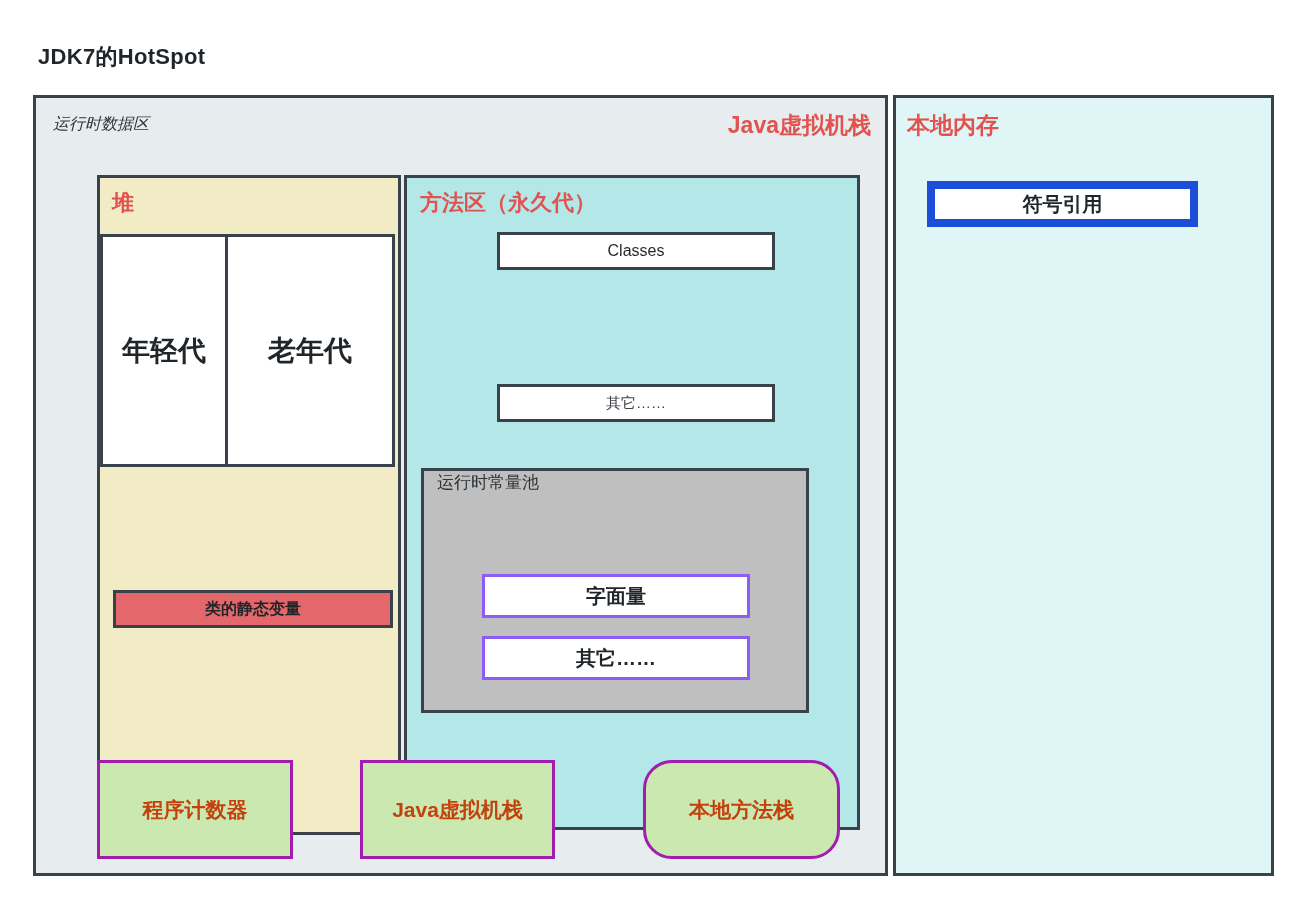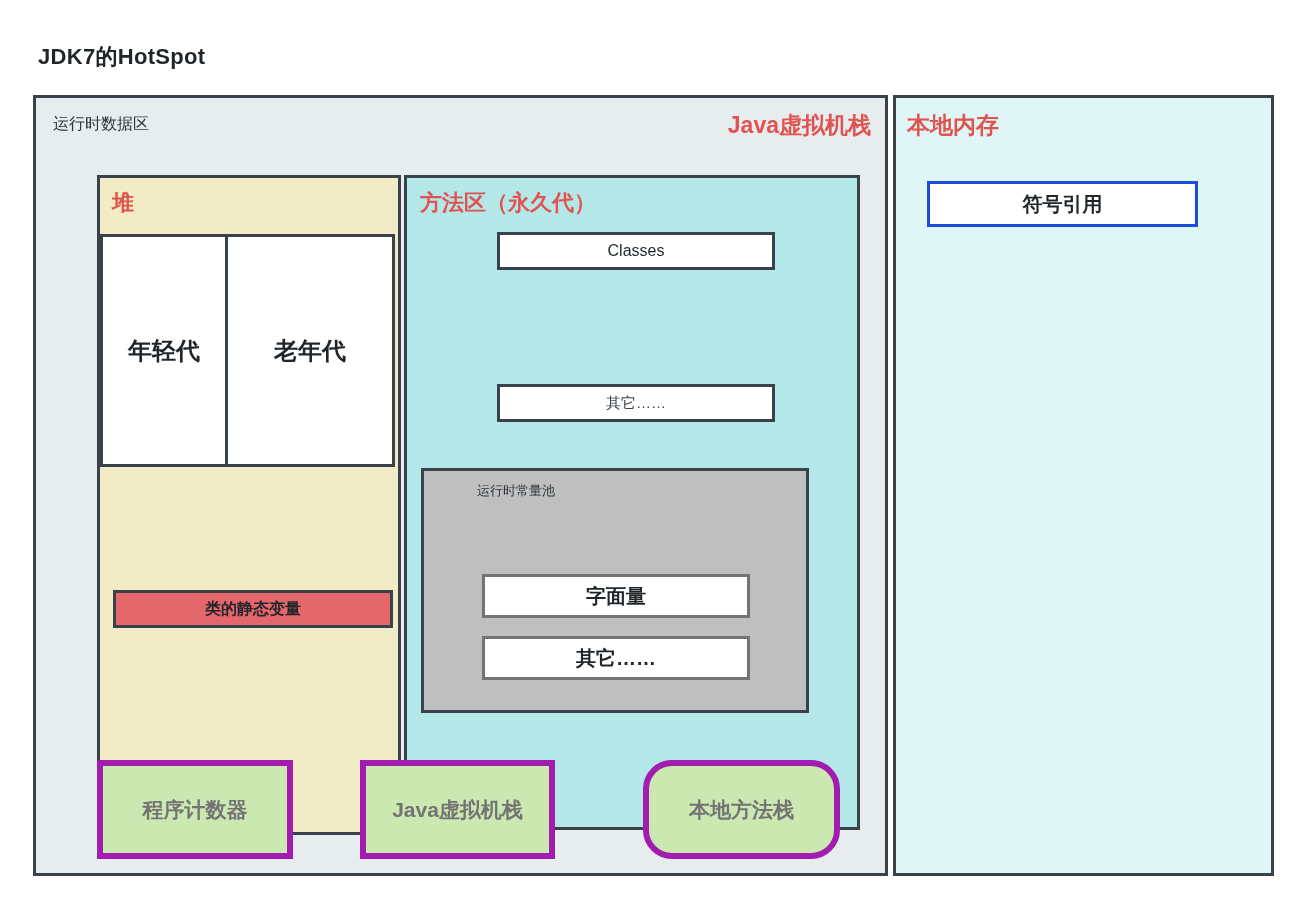--- a/index.html
+++ b/index.html
@@ -48,20 +48,21 @@
     width: 381px;
     height: 781px;
     background: #e0f5f5;
   }
 
   .panel-corner-label {
     position: absolute;
     font-size: 16px;
     color: #2d3439;
     white-space: nowrap;
+    font-style: italic;
   }
   #jvm-runtime-label {
     left: 17px;
     top: 16px;
   }
 
   .panel-title-red {
     position: absolute;
     font-size: 23px;
     font-weight: bold;
@@ -110,21 +111,21 @@
     height: 233px;
     display: flex;
   }
   .gen-cell {
     background: #ffffff;
     border: 3px solid #39424a;
     box-sizing: border-box;
     display: flex;
     align-items: center;
     justify-content: center;
-    font-size: 24px;
+    font-size: 28px;
     font-weight: bold;
     color: #1f2529;
   }
   #young-gen { width: 128px; }
   #old-gen   { width: 170px; margin-left: -3px; }
 
   .red-chip {
     position: absolute;
     left: 13px;
     width: 280px;
@@ -192,71 +193,70 @@
   #constant-pool-box {
     left: 14px;
     top: 290px;
     width: 388px;
     height: 245px;
     background: #bfbfbf;
   }
   #constant-pool-title {
     position: absolute;
     left: 13px;
-    top: 11px;
-    font-size: 13px;
+    top: 0;
+    font-size: 17px;
     color: #2d3439;
     white-space: nowrap;
-    margin-left: 40px;
   }
   .pool-chip {
     position: absolute;
     left: 58px;
     width: 268px;
     height: 44px;
     background: #ffffff;
-    border: 3px solid #737373;
+    border: 3px solid #8b5cf6;
     box-sizing: border-box;
     display: flex;
     align-items: center;
     justify-content: center;
     font-size: 20px;
     font-weight: bold;
     color: #1f2529;
   }
   #literal-chip { top: 103px; }
   #pool-other-chip { top: 165px; }
 
   
   .green-box {
     position: absolute;
     top: 662px;
     height: 99px;
     background: #cbe8b1;
-    border: 6px solid #a21caf;
+    border: 3px solid #a21caf;
     box-sizing: border-box;
     display: flex;
     align-items: center;
     justify-content: center;
     font-size: 21px;
     font-weight: bold;
-    color: #737373;
+    color: #c2410c;
   }
   #pc-register-box { left: 61px; width: 196px; }
   #jvm-stack-box   { left: 324px; width: 195px; }
   #native-stack-box{ left: 607px; width: 197px; border-radius: 29px; }
 
   
   #symbol-ref-chip {
     left: 31px;
     top: 83px;
     width: 271px;
     height: 46px;
     background: #ffffff;
-    border: 3px solid #1d4ed8;
+    border: 8px solid #1d4ed8;
     box-sizing: border-box;
     display: flex;
     align-items: center;
     justify-content: center;
     font-size: 20px;
     font-weight: bold;
     color: #1f2529;
   }
 </style>
 </head>

